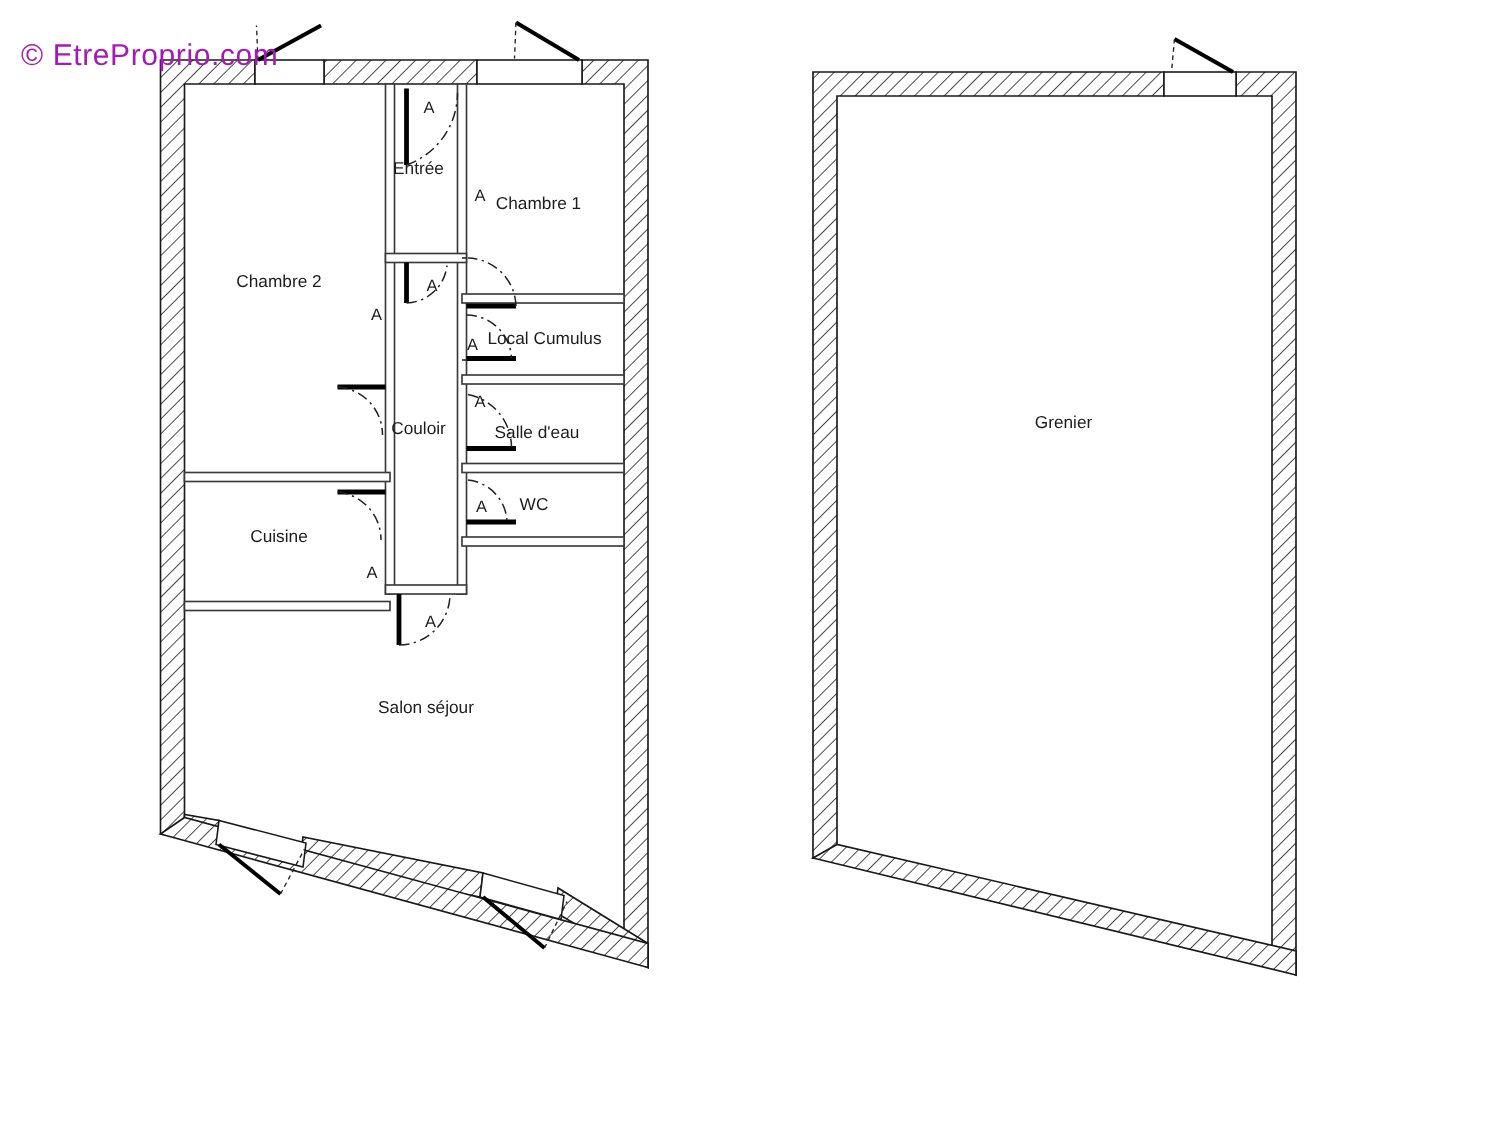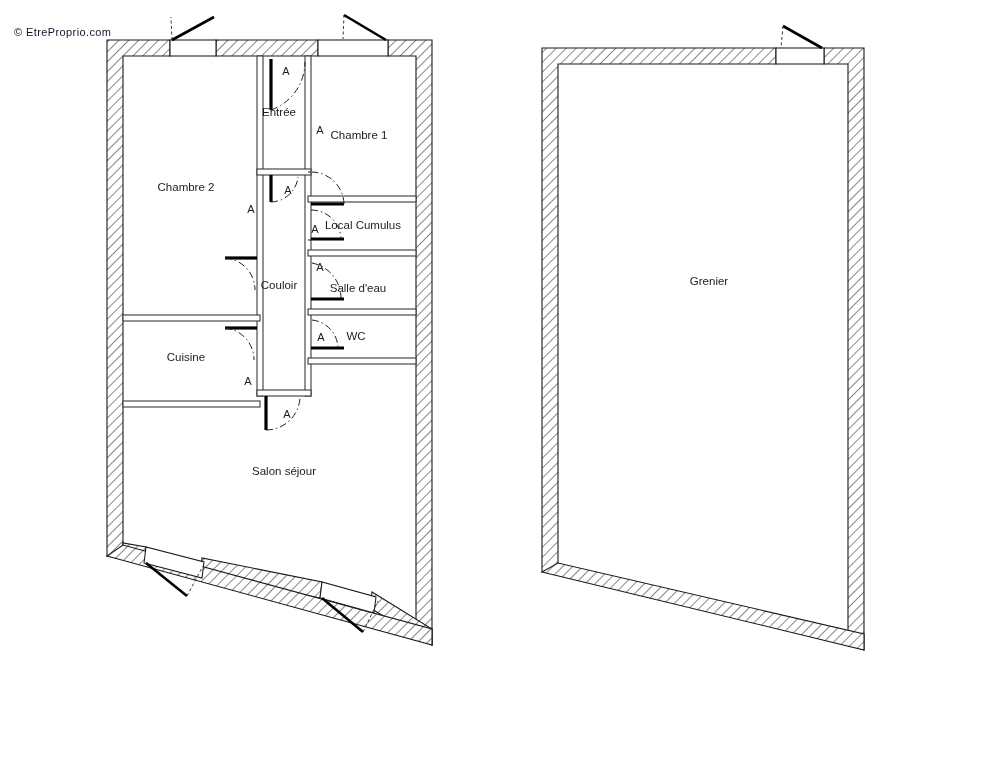--- a/index.html
+++ b/index.html
@@ -36,23 +36,23 @@
   .alabel {
     font-family: "Liberation Sans", sans-serif;
     font-size: 11px;
     fill: #1c1c1c;
   }
   .watermark {
     position: absolute;
     left: 14px;
     top: 26px;
     font-family: "Liberation Sans", sans-serif;
-    font-size: 11px;
+    font-size: 20px;
     letter-spacing: 0.4px;
-    color: #0f172a;
+    color: #a21caf;
     white-space: nowrap;
     user-select: none;
   }
 </style>
 </head>
 <body>
 
 <div id="plan-root">
   <svg width="1002" height="760" viewBox="0 0 1002 760">
     <defs>

